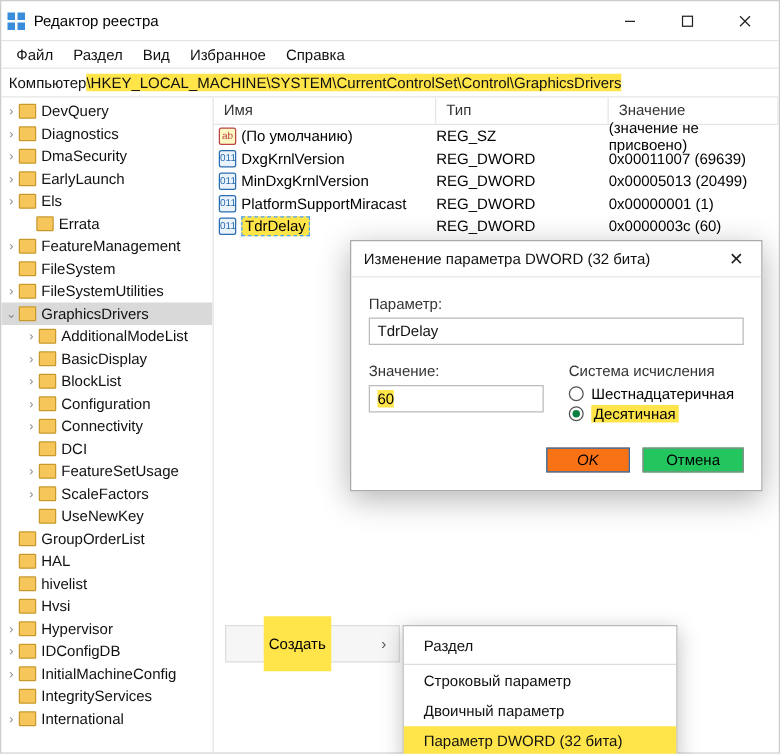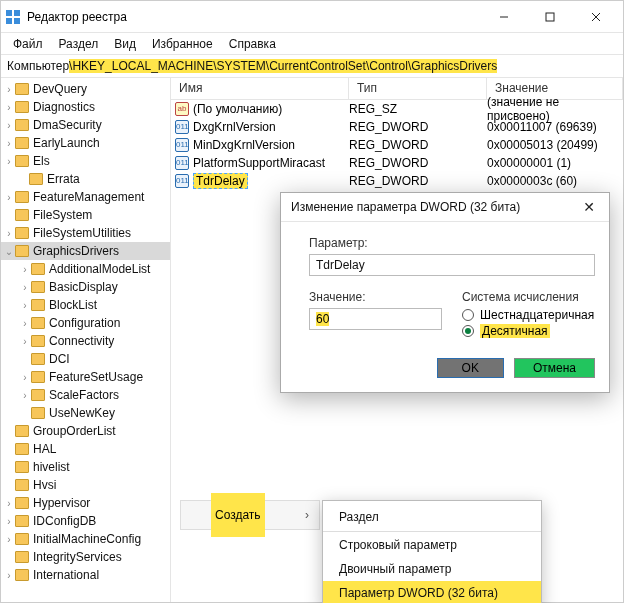--- a/index.html
+++ b/index.html
@@ -31,35 +31,35 @@
   .row .c1 { width: 156px; padding-left: 0; }
   .row .c2 { width: 138px; }
   .row .c3 { flex: 1; }
   .row .hl { background: #ffe54a; border: 1px dashed #4aa3ff; padding: 0 2px; }
   .ico-sz { display:inline-block; width:14px; height:14px; border:1px solid #b44; border-radius:2px; color:#b44; font-size:8px; line-height:12px; text-align:center; background:#fef9c3; }
   .ico-dw { display:inline-block; width:14px; height:14px; border:1px solid #2a6db0; border-radius:2px; color:#2a6db0; font-size:8px; line-height:12px; text-align:center; background:#eaf2fb; }
   .dialog { position: absolute; left: 280px; top: 192px; width: 330px; background: #fff; border: 1px solid #aaa; box-shadow: 0 6px 24px rgba(0,0,0,.3); }
   .dialog .dthead { display:flex; align-items:center; padding:6px 10px; border-bottom:1px solid #e5e5e5;gap:16px; }
   .dialog .dthead .dtt { flex:1; font-size:12px; color:#111; }
   .dialog .close { width:20px; text-align:center; color:#222; font-size:14px; }
-  .dialog .body { padding: 10px 14px 14px 28px; }
+  .dialog .body { padding: 10px 14px 14px 14px; }
   .dialog .lbl { color:#333; margin: 4px 0 4px 0; }
   .dialog .text { border:1px solid #bbb; padding:3px 6px; width:100%; color:#111; }
   .dialog .valrow { display:flex; gap:20px; margin-top:10px; }
   .dialog .valcol { flex:1; }
   .dialog .valinput { border:1px solid #bbb; padding:3px 6px; width:100%; }
   .dialog .valinput .hl { background:#ffe54a; }
   .dialog .radios { font-size:12px; }
   .dialog .radio { display:flex; align-items:center; gap:6px; margin:2px 0; }
   .dialog .radio .rb { width:12px; height:12px; border:1px solid #555; border-radius:50%; display:flex; align-items:center; justify-content:center; }
   .dialog .radio .rb.on::after { content:''; width:6px; height:6px; background:#0a7f3f; border-radius:50%; }
   .dialog .radio .hl { background:#ffe54a; padding:0 2px; }
   .dialog .btns { display:flex; justify-content:flex-end; gap:10px; margin-top:18px; }
   .dialog .btn { border:1px solid #888; padding:2px 18px; background:#22c55e; }
-  .dialog .btn.ok { background:#737373; border-color:#2a6db0; padding:2px 24px; }
+  .dialog .btn.ok { background:#f97316; border-color:#2a6db0; padding:2px 24px;font-style:italic; }
   .context-launch { position:absolute; left:180px; top:500px; width:140px; height:30px; display:flex; align-items:center; background:#f6f6f6; border:1px solid #ddd; }
   .context-launch .hl { background:#ffe54a; padding:15px 4px; margin-left:30px; }
   .context-launch .chev { margin-left:auto; margin-right:10px; color:#555; }
   .context-menu { position:absolute; left:322px; top:500px; width:220px; background:#fff; border:1px solid #bbb; box-shadow:0 4px 16px rgba(0,0,0,.25); padding:4px 0; }
   .context-menu .cmi { padding:5px 16px; color:#111; }
   .context-menu .cmi.sep { border-top:1px solid #ddd; margin-top:2px; padding-top:6px; }
   .context-menu .cmi.hl { background:#ffe54a; }
 </style>
 </head>
 <body>

